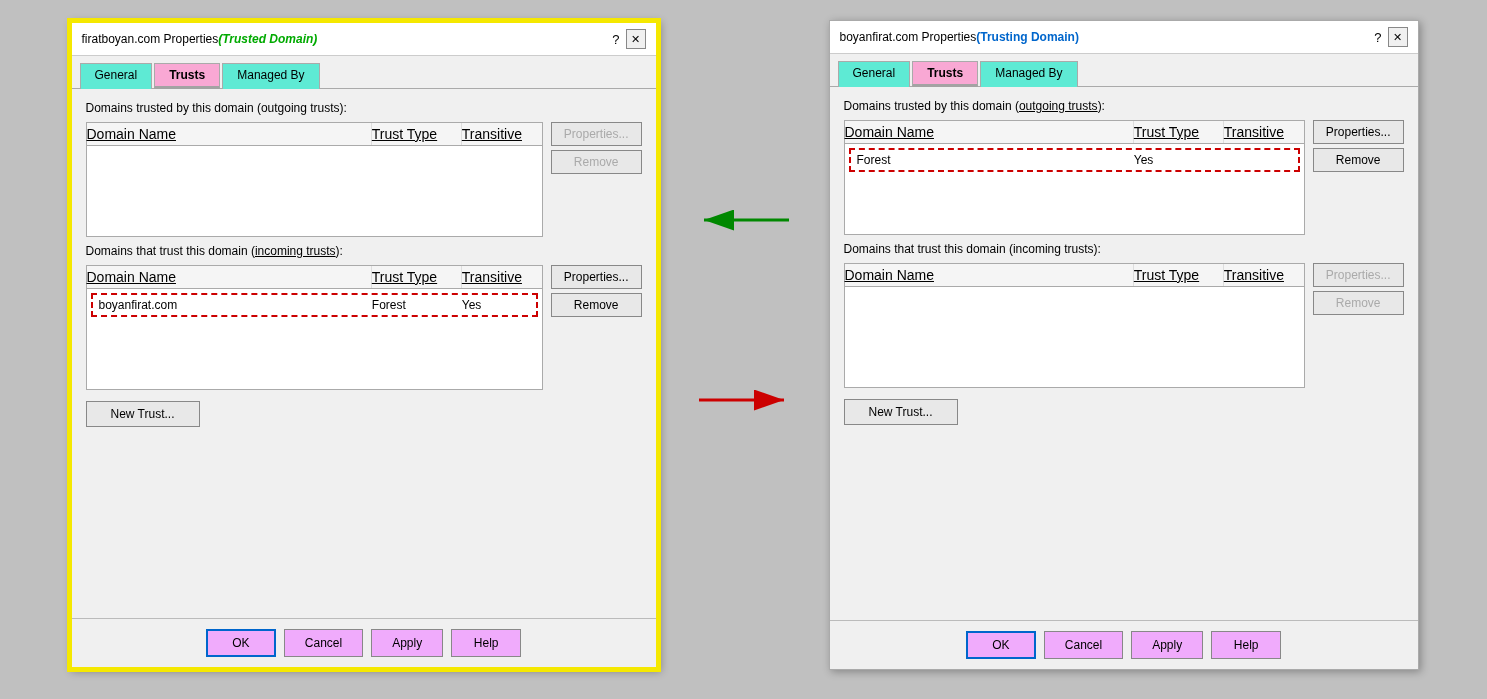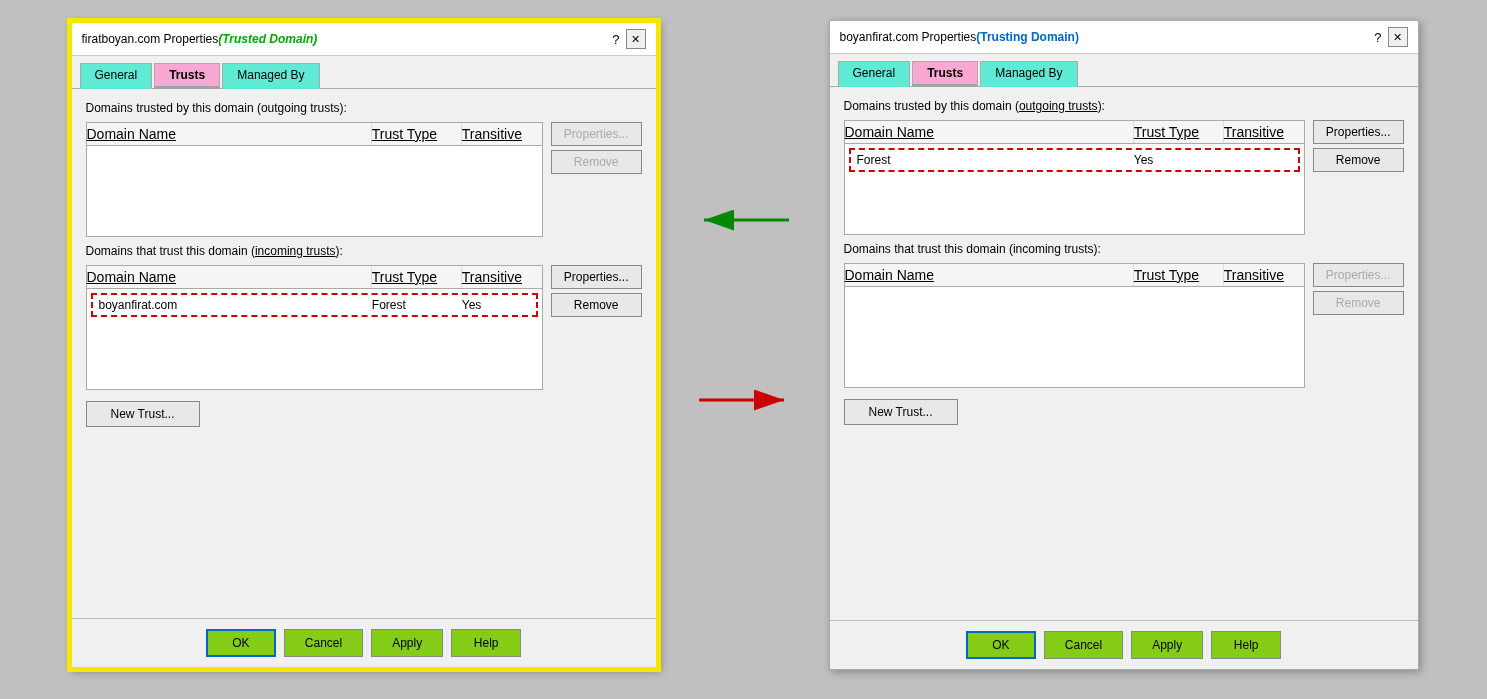--- a/index.html
+++ b/index.html
@@ -225,21 +225,21 @@
     .dialog-footer {
       border-top: 1px solid #bbb;
       padding: 10px 14px;
       display: flex;
       justify-content: center;
       gap: 8px;
     }
 
     .footer-btn {
       padding: 5px 20px;
-      background: #84cc16;
+      background: #f0abfc;
       border: 1px solid #888;
       cursor: pointer;
       font-size: 12px;
       min-width: 70px;
     }
 
     .footer-btn.ok-btn {
       border: 2px solid #0066cc;
     }
 

